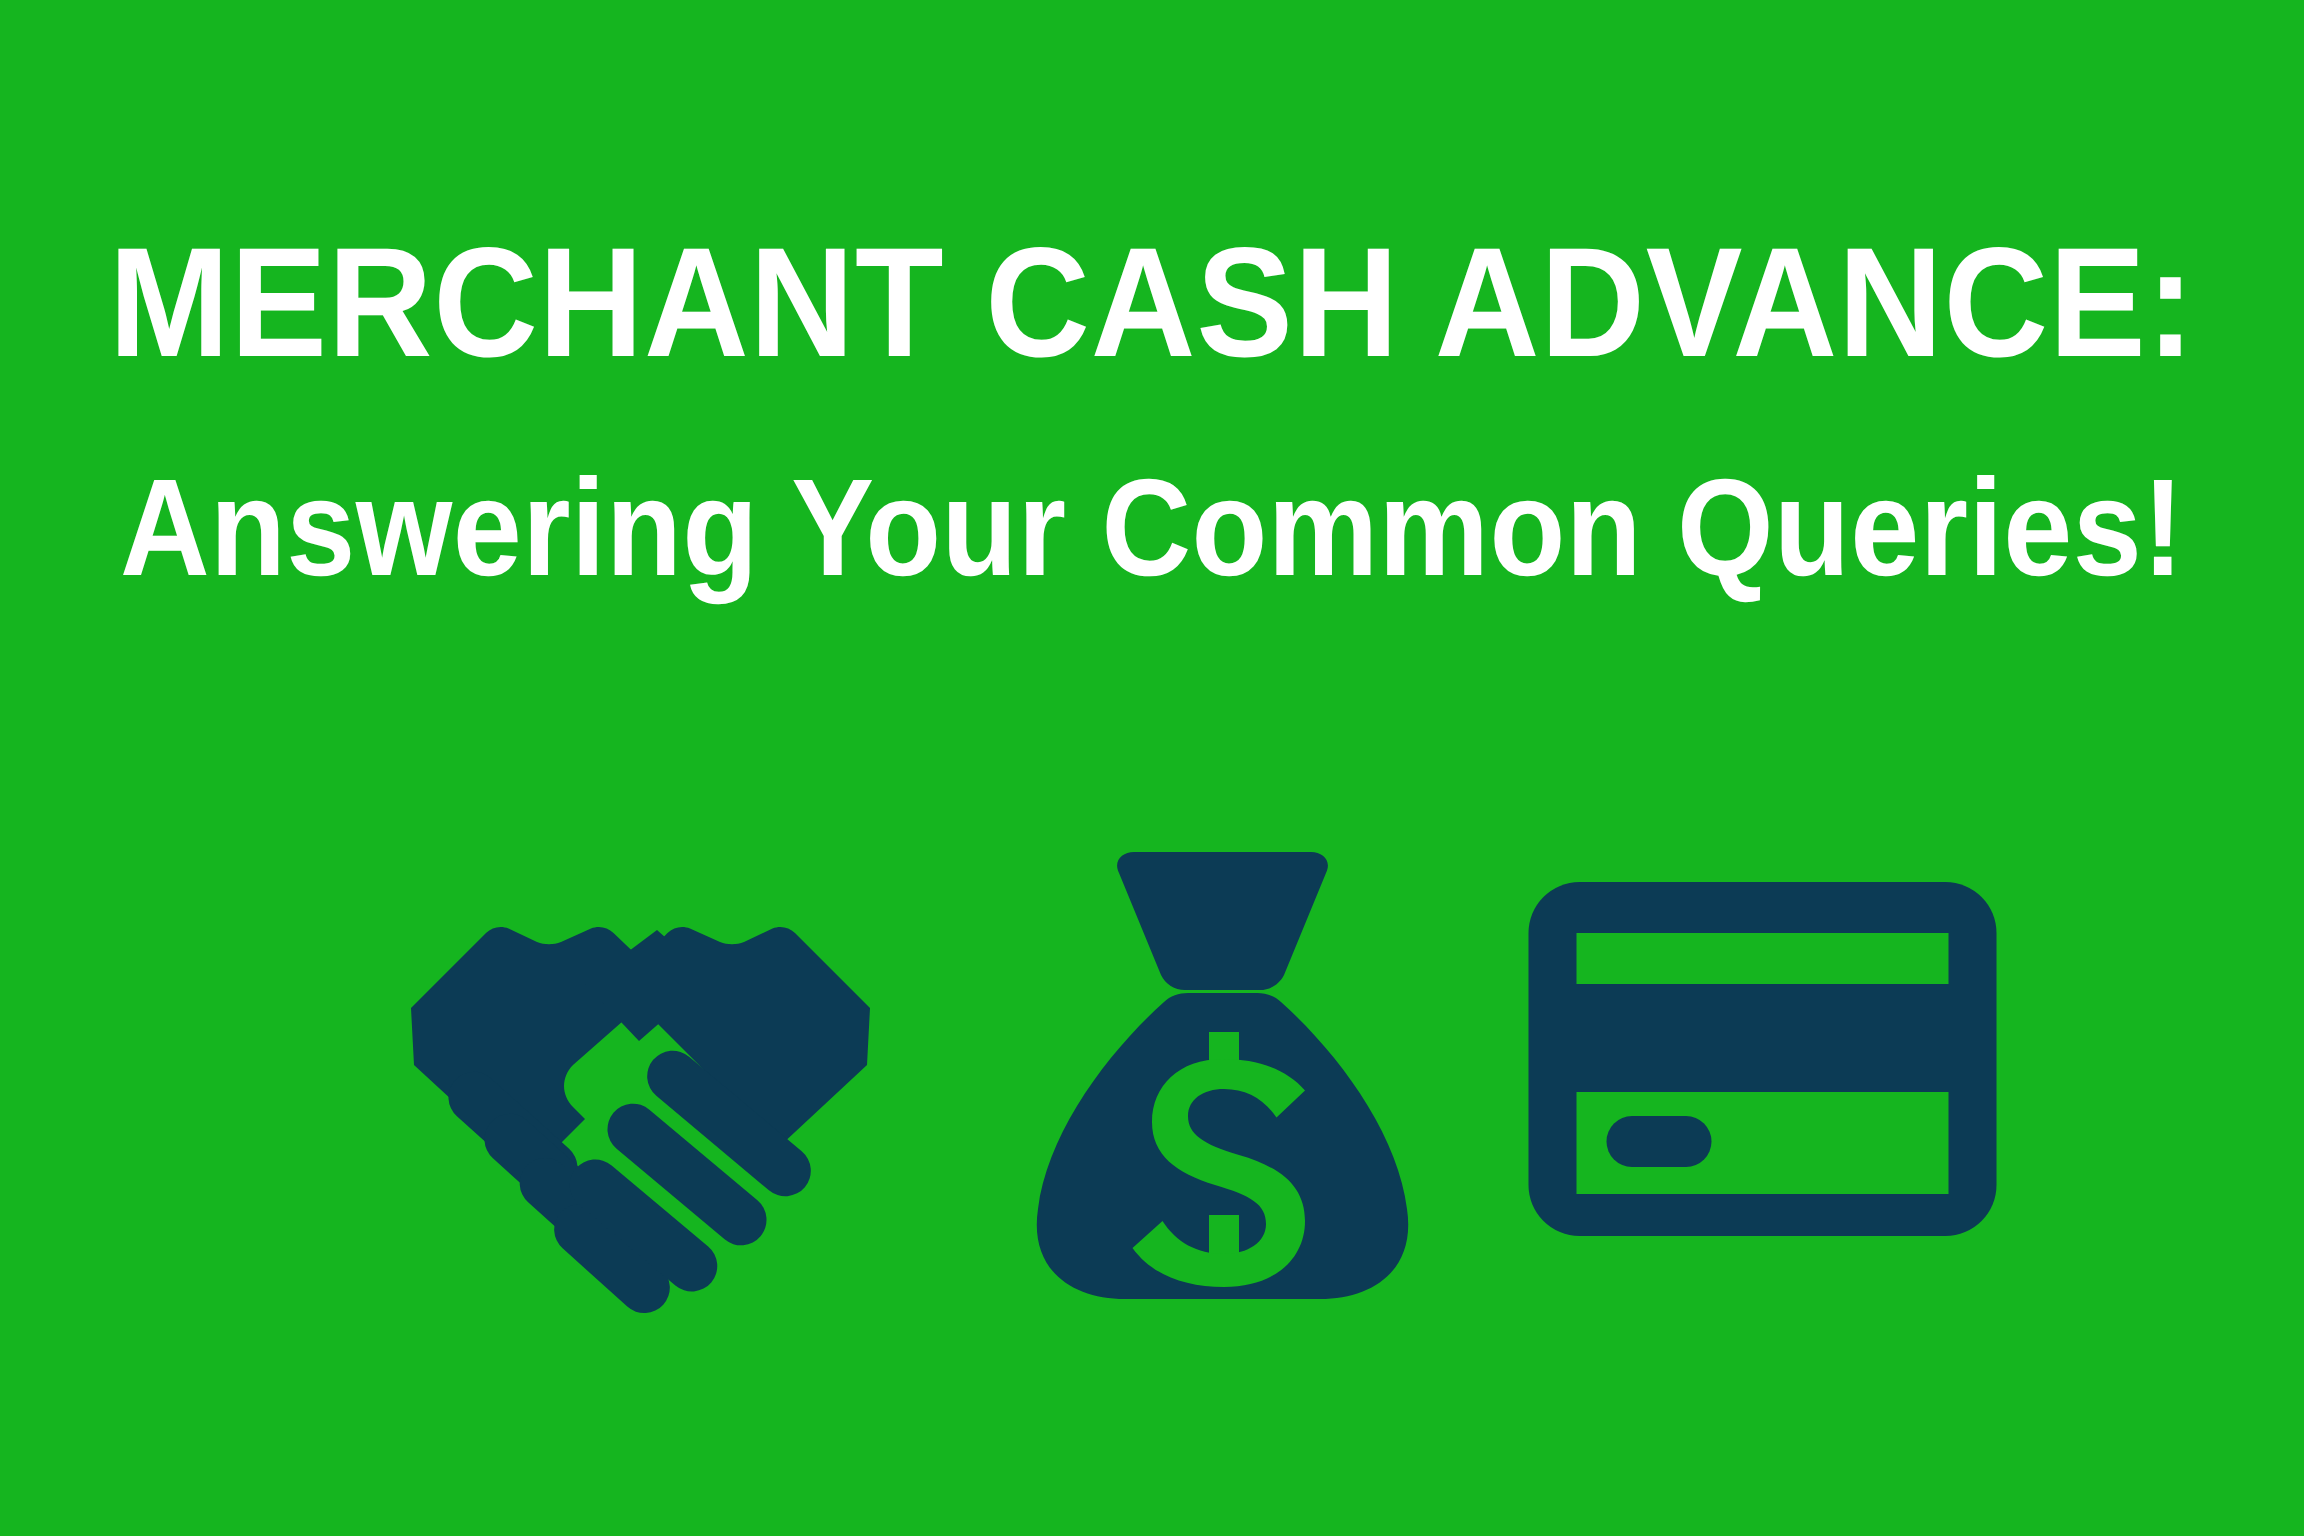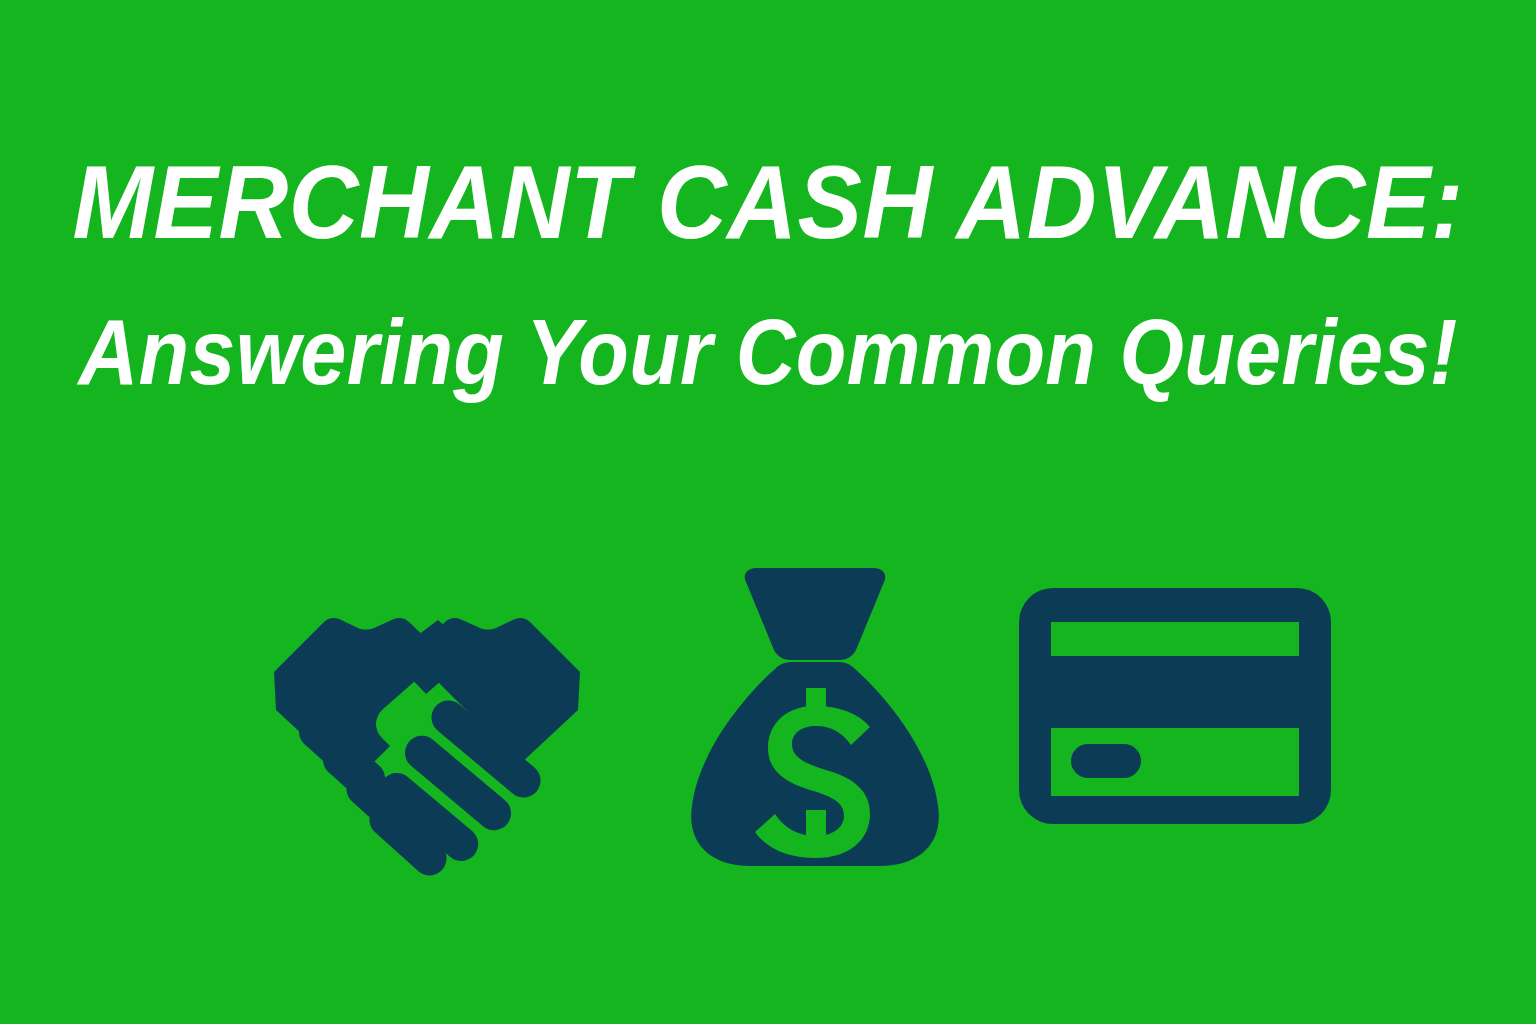--- a/index.html
+++ b/index.html
@@ -22,21 +22,20 @@
     overflow: hidden;
   }
 
   
   .headline {
     position: absolute;
     left: 0;
     top: 150px;
     width: 1536px;
     text-align: center;
-    font-style: italic;
   }
 
   .headline-line-1 {
     display: block;
     color: #FFFFFF;
     font-family: "Liberation Sans Narrow", "Liberation Sans", sans-serif;
     font-weight: 700;
     font-size: 104px;
     line-height: 1.0;
     letter-spacing: 0.5px;

